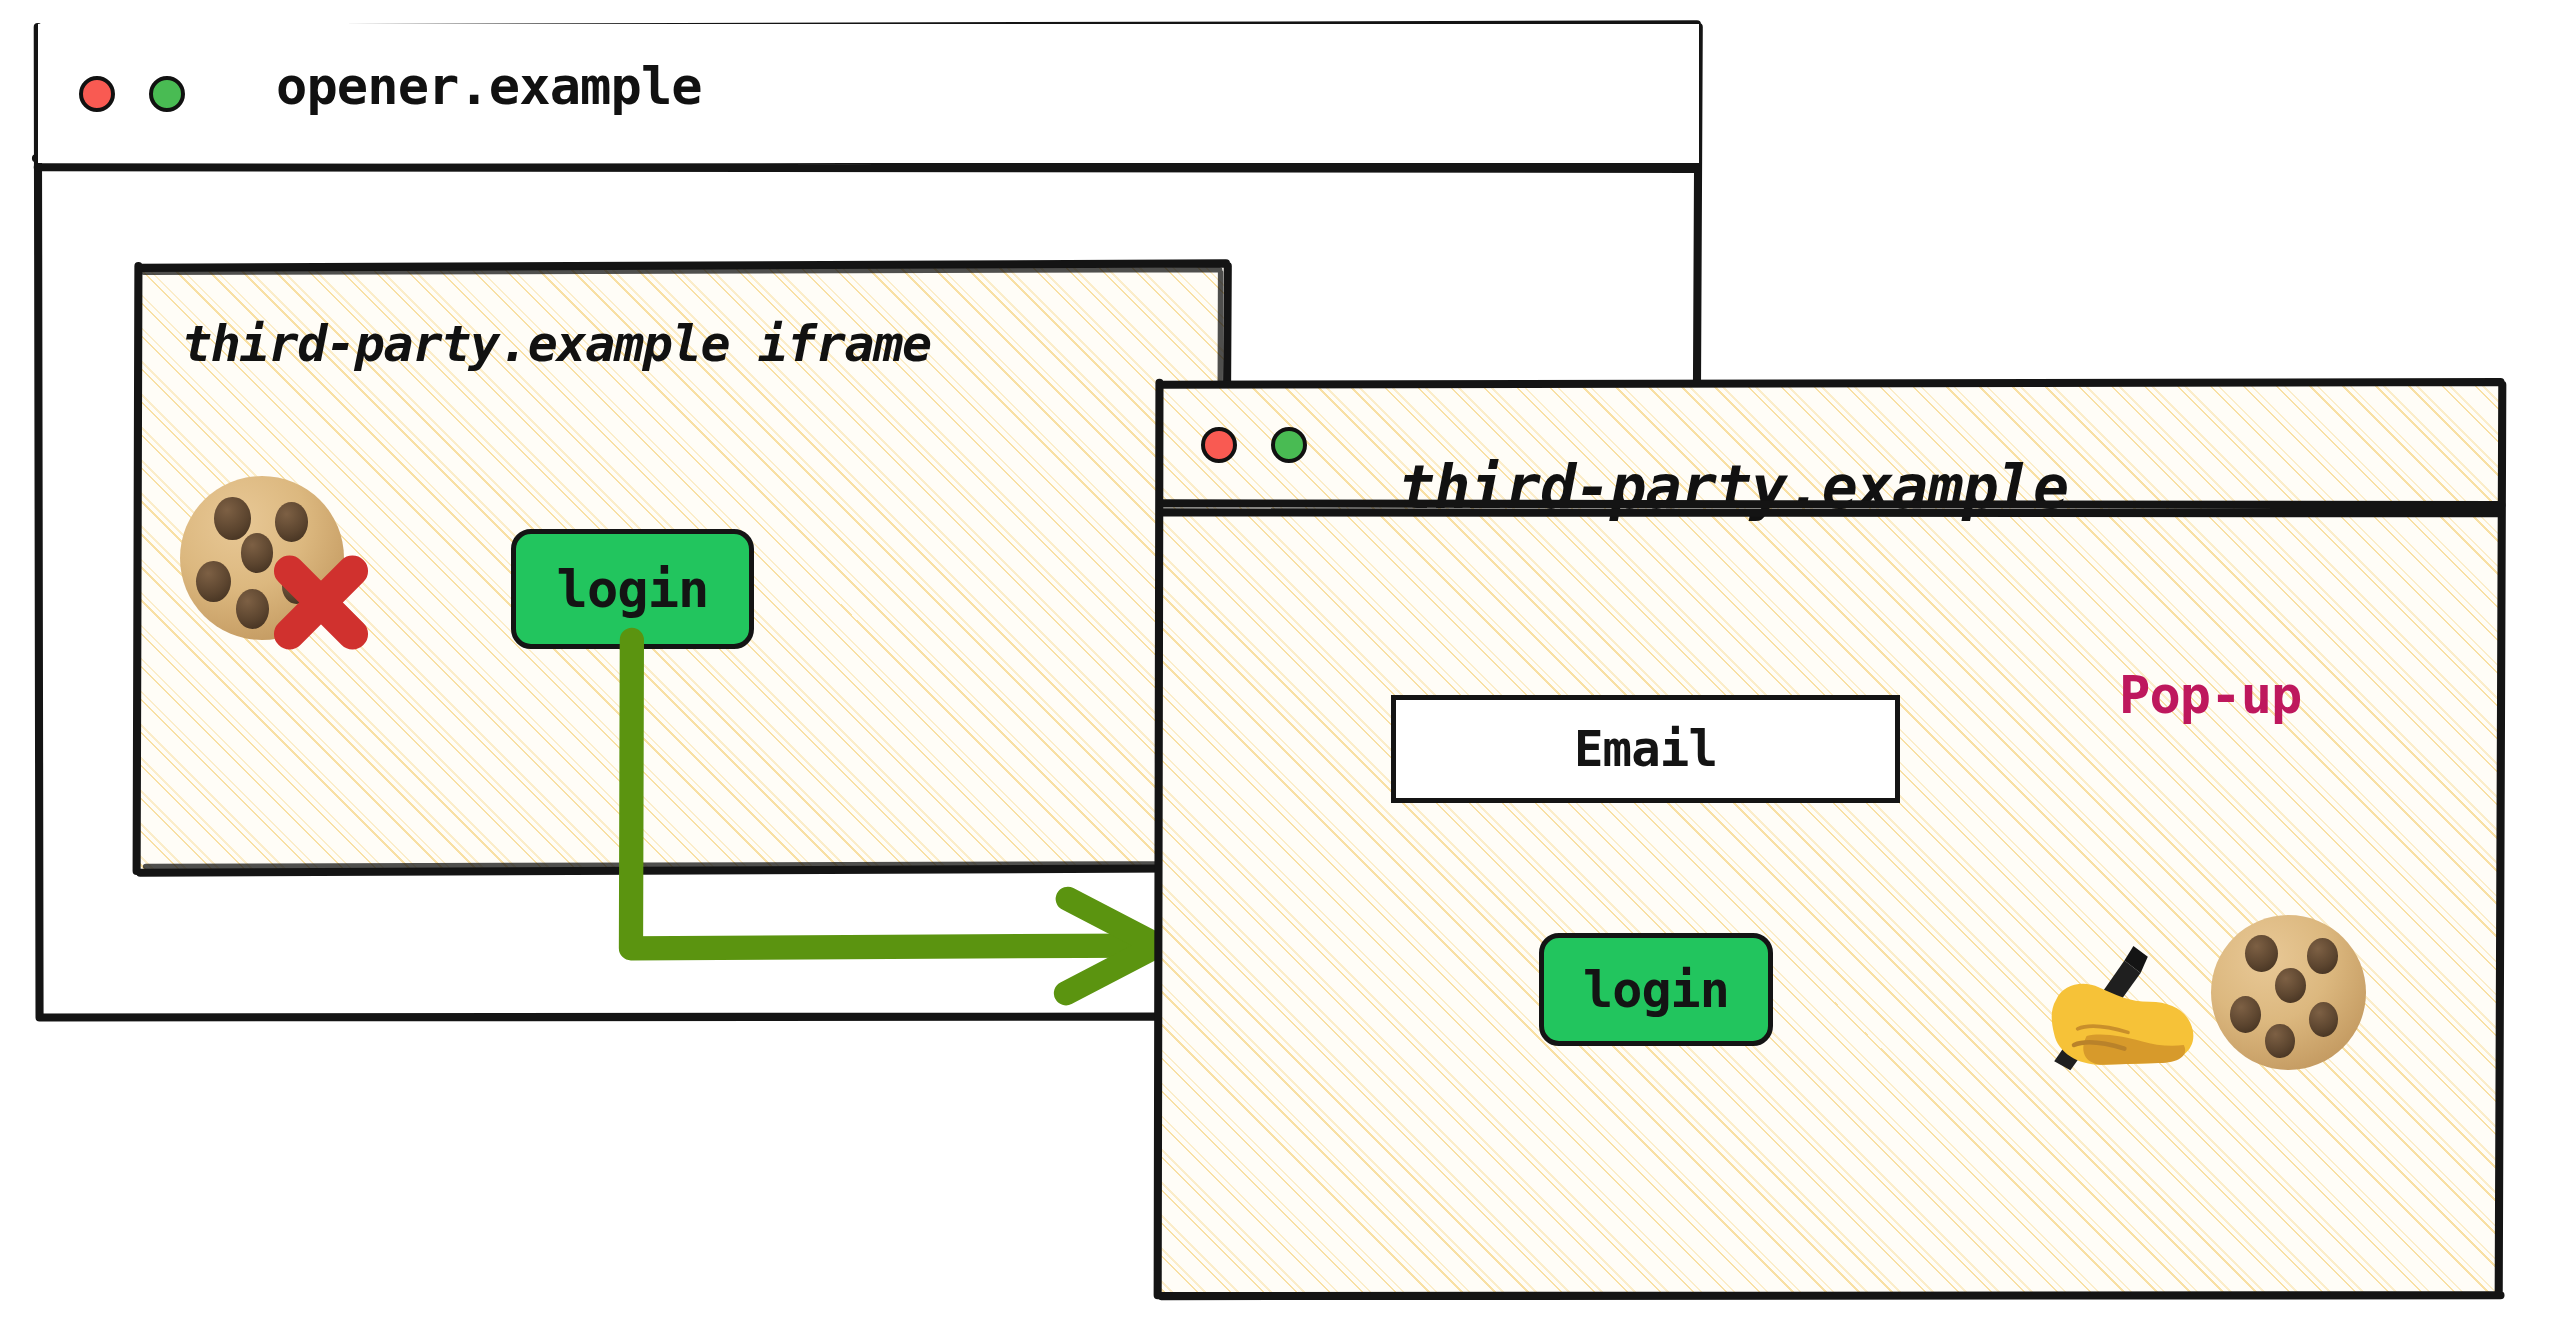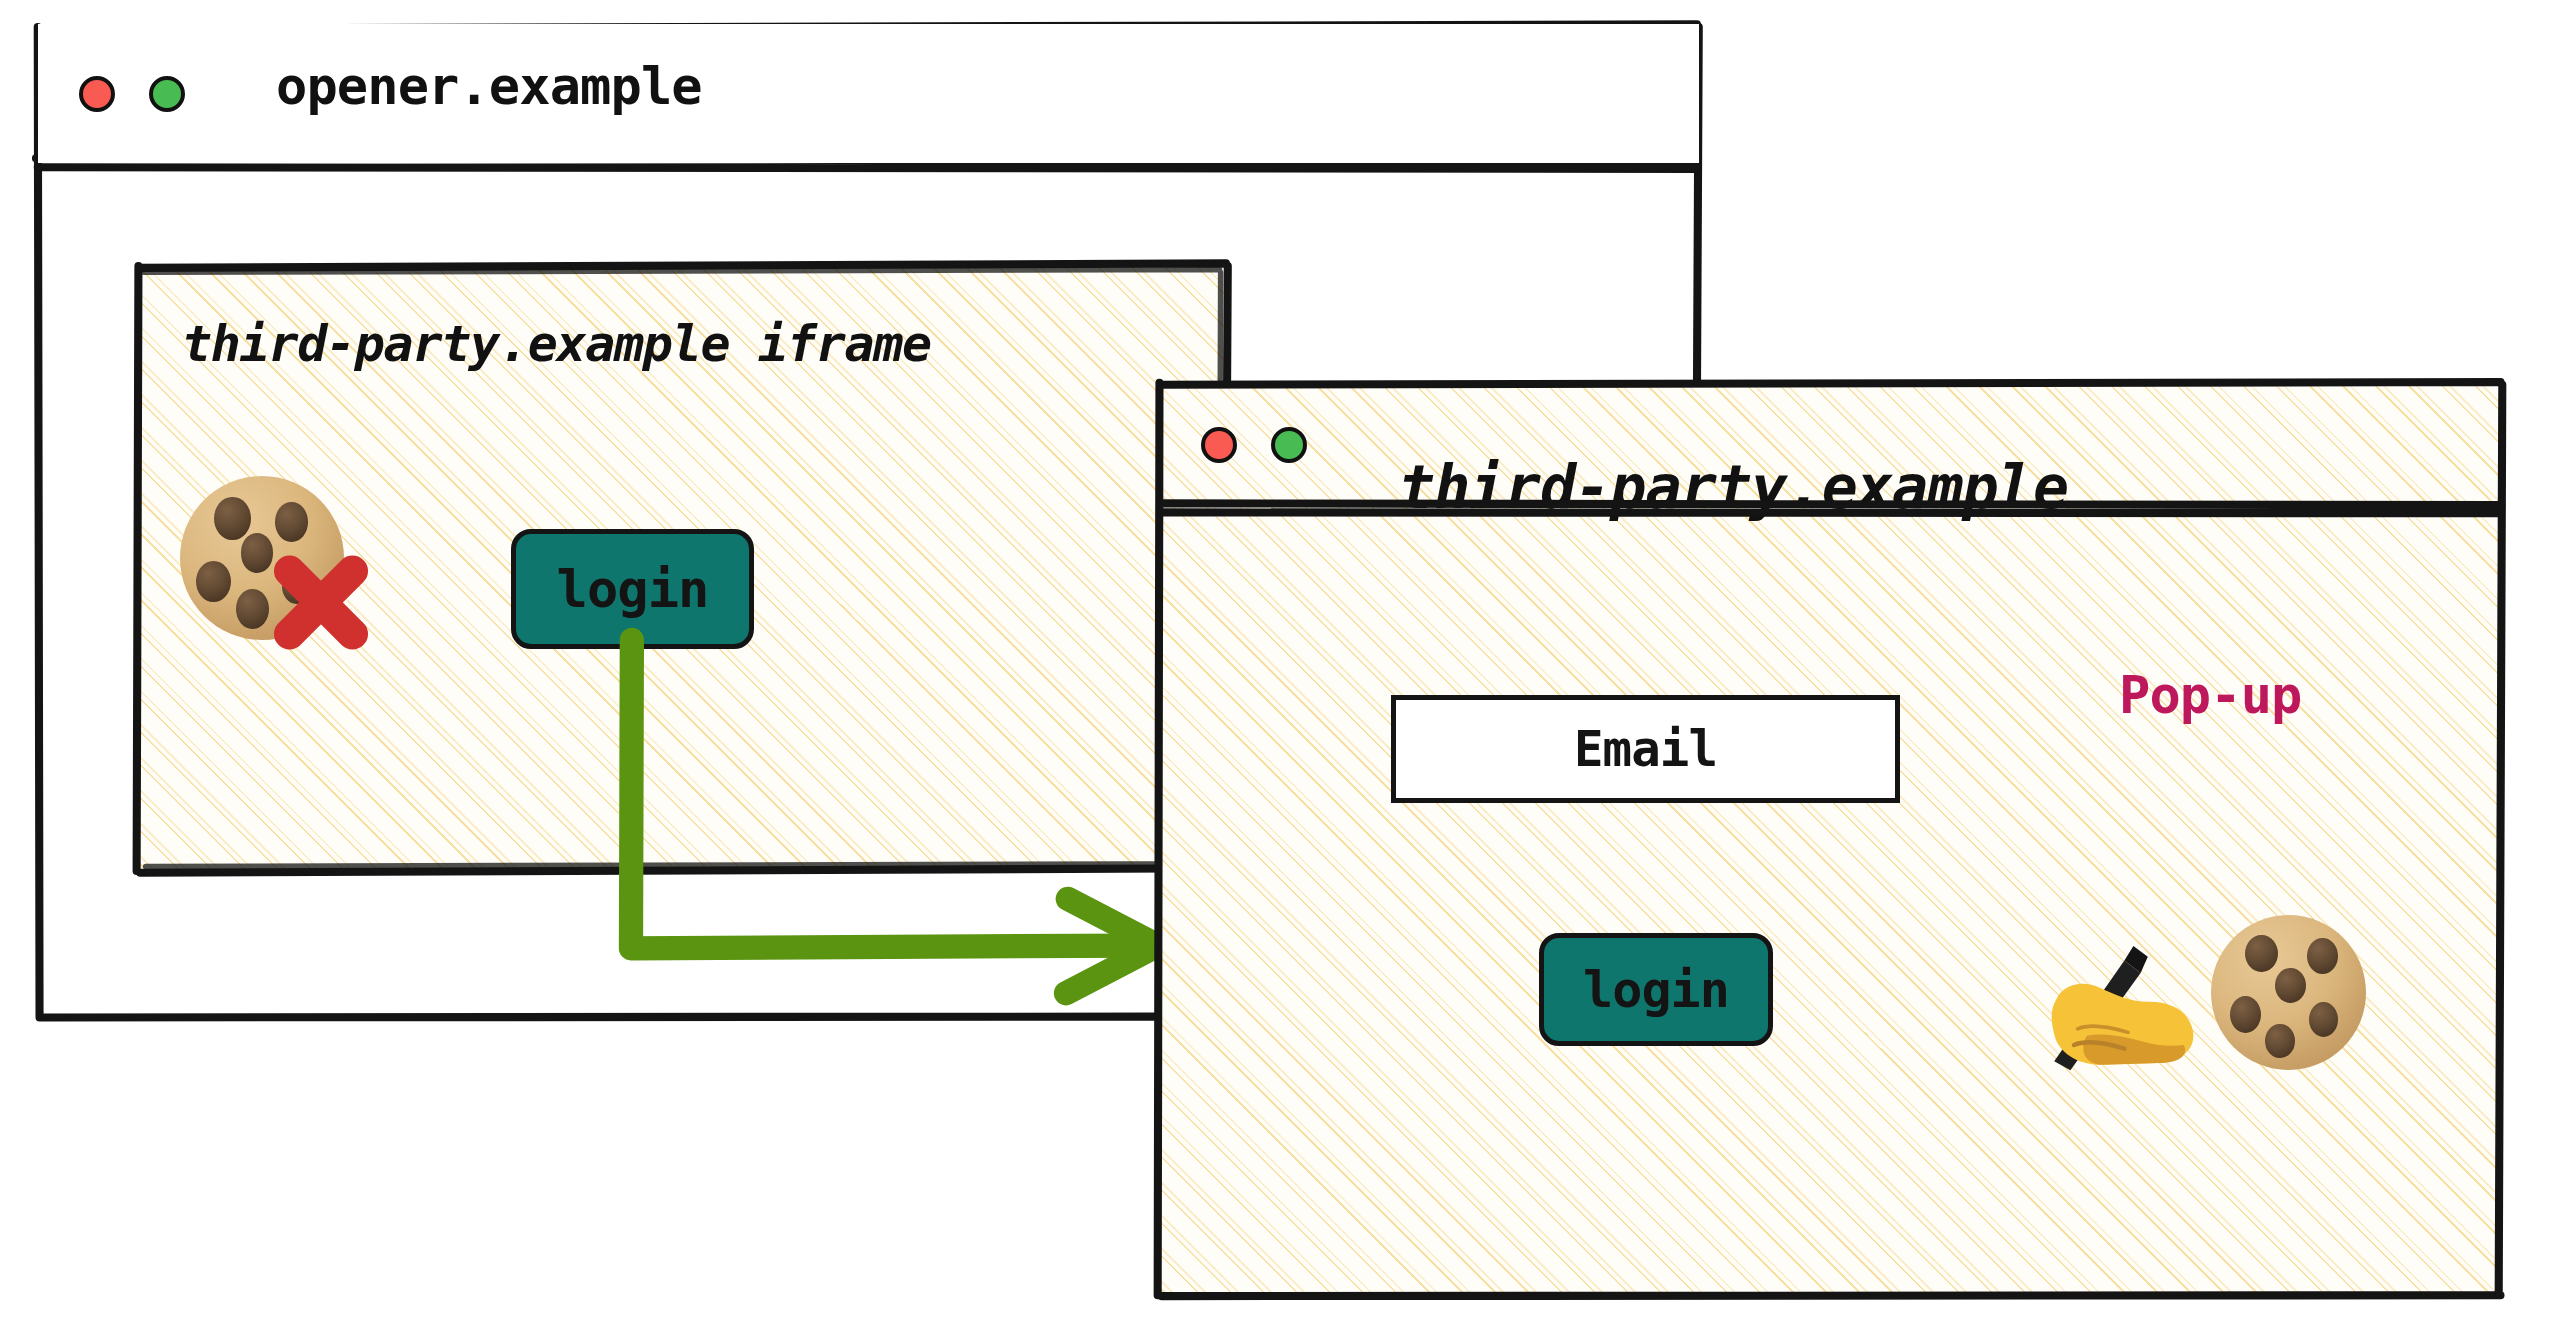--- a/index.html
+++ b/index.html
@@ -150,21 +150,21 @@
     margin-top: -15.3px;
     border-radius: 15.3px;
     background: #d0312e;
   }
   #cookie-x .bar.a { transform: rotate(45deg); }
   #cookie-x .bar.b { transform: rotate(-45deg); }
 
   
   .login-btn {
     position: absolute;
-    background: #0f766e;
+    background: #22c55e;
     border: 5.4px solid #141414;
     border-radius: 20px;
     box-sizing: border-box;
     display: flex;
     align-items: center;
     justify-content: center;
     color: #141414;
     font-weight: 700;
     letter-spacing: -0.9px;
   }

